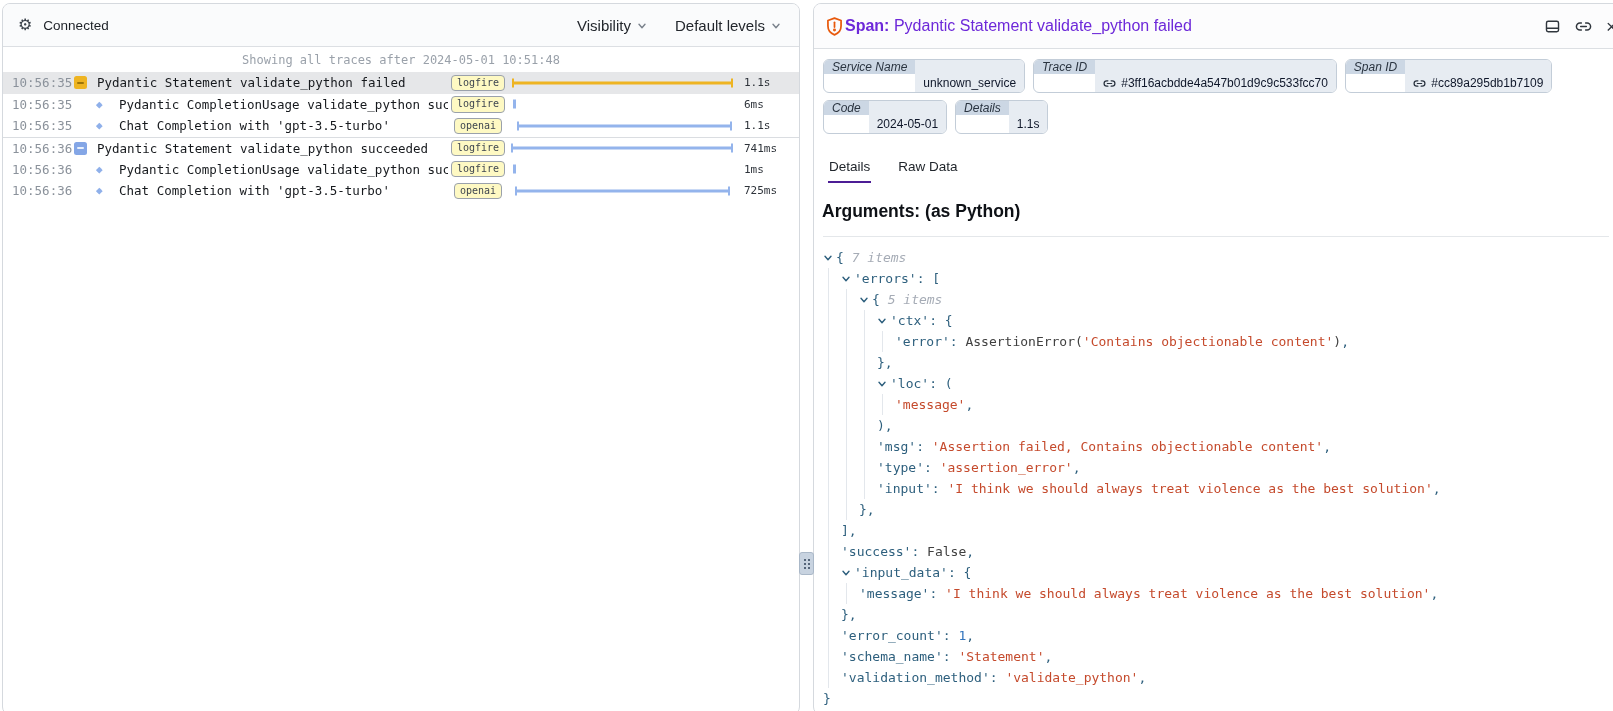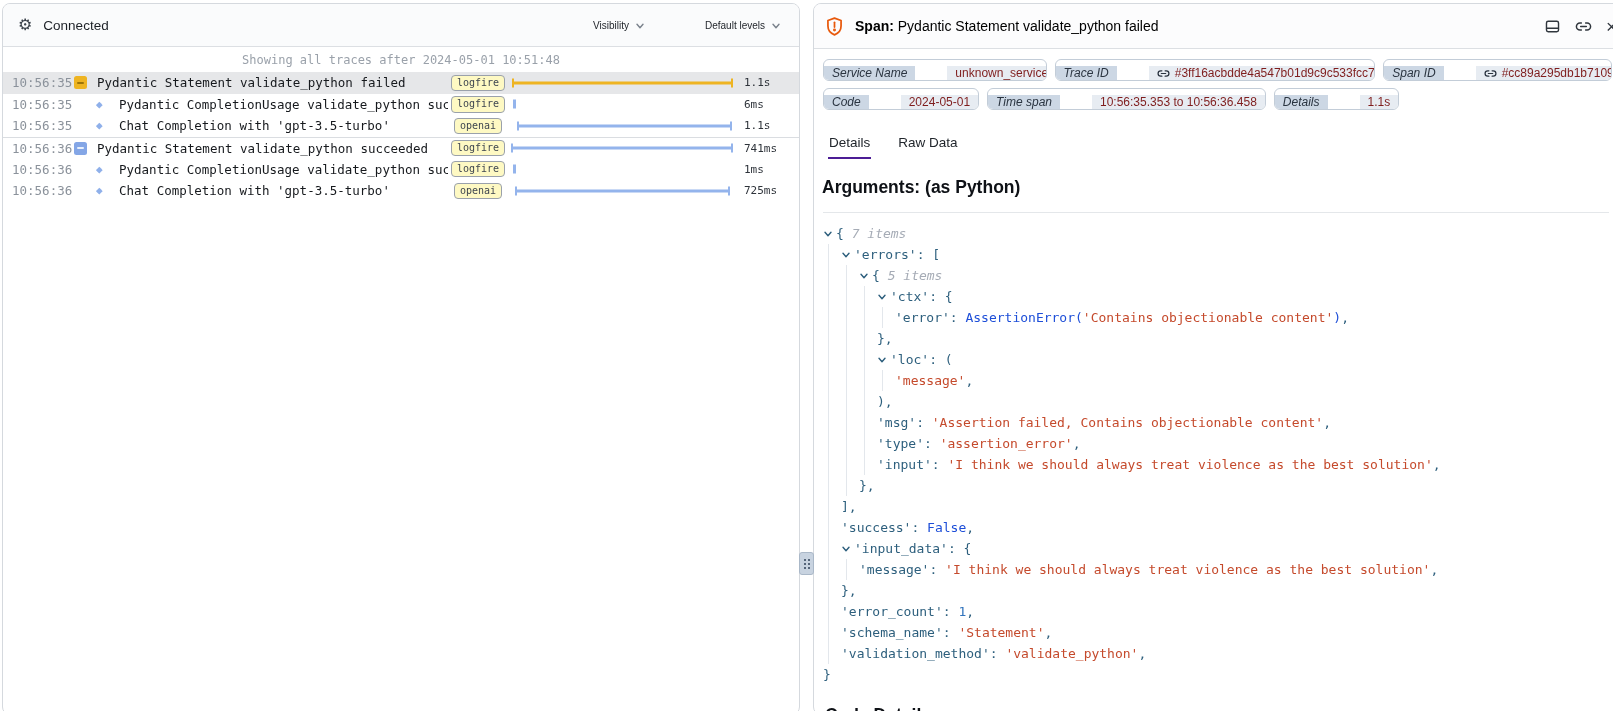--- a/index.html
+++ b/index.html
@@ -11,21 +11,21 @@
   .app { position:relative; display:flex; width:1622px; height:715px; padding:3px 0 0 2px; }
   .panel { background:#fff; border:1px solid #d5d9de; border-radius:8px; height:712px; overflow:hidden; }
 
   
   .left { width:798px; min-width:798px; display:flex; flex-direction:column; }
   .lp-header { height:43px; min-height:43px; border-bottom:1px solid #dcdfe3; background:#fafbfc;
                display:flex; align-items:center; padding-left:15px; }
   .conn { display:flex; align-items:center; gap:11px; font-size:13.5px; color:#1c2026; }
   .gear { font-size:16px; color:#3c434c; cursor:pointer; line-height:1; }
   .lp-spacer { flex:1; }
-  .menu { display:flex; align-items:center; gap:6px; font-size:10px; color:#23272d; margin-right:28px; cursor:pointer; }
+  .menu { display:flex; align-items:center; gap:6px; font-size:15px; color:#23272d; margin-right:28px; cursor:pointer; }
   .chev { display:inline-flex; color:#7a828c; margin-top:1px; }
   .time-range { border-left:1px solid #dcdfe3; height:100%; display:flex; align-items:center;
                 gap:8px; padding:0 24px 0 18px; margin-right:0; font-size:13px; cursor:pointer; }
   .status-line { height:25px; min-height:25px; display:flex; align-items:center; justify-content:center;
                  font-family:"DejaVu Sans Mono", monospace; font-size:12px; color:#9aa1aa; }
   .trace-row { height:21.6px; min-height:21.6px; display:flex; align-items:center; padding:0 9px;
                font-family:"DejaVu Sans Mono", monospace; cursor:pointer; }
   .trace-row.selected { background:#e6e7e9; }
   .trace-row.group-start { border-top:1px solid #dadde1; }
   .row-time { width:62px; min-width:62px; font-size:12.5px; color:#8b929b; }
@@ -51,50 +51,50 @@
   .grip { position:absolute; left:799px; top:552px; width:15px; height:23px; background:#c8d3e0;
           border:1px solid #aab8c8; border-radius:3px; cursor:col-resize; z-index:5; }
   .grip::before { content:""; position:absolute; left:4px; top:6px; width:2px; height:2px; background:#55657a;
           box-shadow:4px 0 #55657a, 0 4px #55657a, 4px 4px #55657a, 0 8px #55657a, 4px 8px #55657a; }
 
   
   .right { flex:1; margin-left:13px; position:relative; display:flex; flex-direction:column; }
   .rp-header { height:45px; min-height:45px; border-bottom:1px solid #dcdfe3; background:#fcfcfd;
                display:flex; align-items:center; padding:0 10px; position:relative; }
   .shield { display:flex; align-items:center; }
-  .rp-title { font-size:14px; color:#000000; margin-left:10px; white-space:nowrap; }
+  .rp-title { font-size:16px; color:#6d28d9; white-space:nowrap; }
   .rp-title b { font-weight:bold; }
   .rp-icons { position:absolute; right:4px; top:0; height:100%; display:flex; align-items:center; gap:14px; color:#30363d; }
   .rp-icons .icn { display:flex; align-items:center; cursor:pointer; }
   .close-x { font-size:19px; color:#30363d; line-height:1; }
 
   .badges { padding:10px 9px 2px; }
   .badge-row { display:flex; gap:8px; margin-bottom:7px; flex-wrap:nowrap; }
   .badge { display:inline-flex; border:1px solid #c3cdd8; border-radius:6px; overflow:hidden;
-           font-size:12px; height:22px; align-items:flex-end; white-space:nowrap;gap:12px; }
+           font-size:12px; height:34px; align-items:flex-start; white-space:nowrap; }
   .badge-label { background:#ccd7e4; font-style:italic; padding:0 8px; display:flex; align-items:center; color:#2a3440; }
-  .badge-value { background:#e7ecf2; padding:0 8px; display:flex; align-items:center; gap:5px; color:#7f1d1d;margin-left:20px; }
+  .badge-value { background:#e7ecf2; padding:16px 8px; display:flex; align-items:center; gap:5px; color:#0f172a; }
   .badge-value .icn { display:flex; align-items:center; color:#2b3440; }
 
   .tabs { display:flex; gap:26px; padding:0 14px; margin-top:12px; }
   .tab { font-size:13.5px; color:#21262c; padding:4px 1px 7px; cursor:pointer; }
   .tab.active { border-bottom:2px solid #4c1d95; }
 
   .section-title { font-size:17.5px; font-weight:bold; color:#0e1116; margin:18px 8px 0; }
 
   .code { margin:14px 12px 0 9px; border-top:1px solid #e4e7ea; padding-top:10px;
           font-family:"DejaVu Sans Mono", monospace; font-size:13px; }
   .cl { display:flex; align-items:center; height:21px; white-space:pre; }
   .gsp { width:18px; min-width:18px; position:relative; align-self:stretch; }
   .gsp::before { content:""; position:absolute; left:5px; top:0; bottom:0; border-left:1px solid #e3e7ec; }
   .cv { width:13px; min-width:13px; display:flex; align-items:center; color:#2d5f7d; cursor:pointer; }
   .tk-k, .tk-p { color:#2d5f7d; }
   .tk-s { color:#c54a2c; }
   .tk-n { color:#3274bd; }
-  .tk-b { color:#1d4ed8; }
+  .tk-b { color:#404040; }
   .tk-m { color:#a6acb6; font-style:italic; }
   .footer-title { font-size:17.5px; font-weight:bold; color:#0e1116; margin:20px 11px 0; }
 </style>
 </head>
 <body>
 
 <div class="app">
 
   <div class="panel left">
     <div class="lp-header">
@@ -104,21 +104,21 @@
       </div>
       <div class="lp-spacer"></div>
       <div class="menu">
         <span>Visibility</span>
         <span class="chev">
             <svg width="10" height="10" viewBox="0 0 10 10">
               <path d="M2 3.2 L5 6.8 L8 3.2" fill="none" stroke="currentColor" stroke-width="1.4" stroke-linecap="round" stroke-linejoin="round"></path>
             </svg>
           </span>
       </div>
-      <div class="menu" style="margin-right:18px;margin-left:32px;">
+      <div class="menu" style="margin-right:18px;">
         <span>Default levels</span>
         <span class="chev">
             <svg width="10" height="10" viewBox="0 0 10 10">
               <path d="M2 3.2 L5 6.8 L8 3.2" fill="none" stroke="currentColor" stroke-width="1.4" stroke-linecap="round" stroke-linejoin="round"></path>
             </svg>
           </span>
       </div>
     </div>
     <div class="status-line">Showing all traces after 2024-05-01 10:51:48</div>
     <div id="trace-list">
@@ -279,26 +279,20 @@
           </span>
         </div>
       <div class="badge-row" id="badge-row-2">
           <span class="badge">
             <span class="badge-label">Code</span>
             <span class="badge-value">
               <span>2024-05-01</span>
             </span>
           </span>
           <span class="badge">
-            <span class="badge-label">Time span</span>
-            <span class="badge-value">
-              <span>10:56:35.353 to 10:56:36.458</span>
-            </span>
-          </span>
-          <span class="badge">
             <span class="badge-label">Details</span>
             <span class="badge-value">
               <span>1.1s</span>
             </span>
           </span>
         </div>
     </div>
 
     <div class="tabs" id="tabs">
         <div class="tab active">Details</div>

